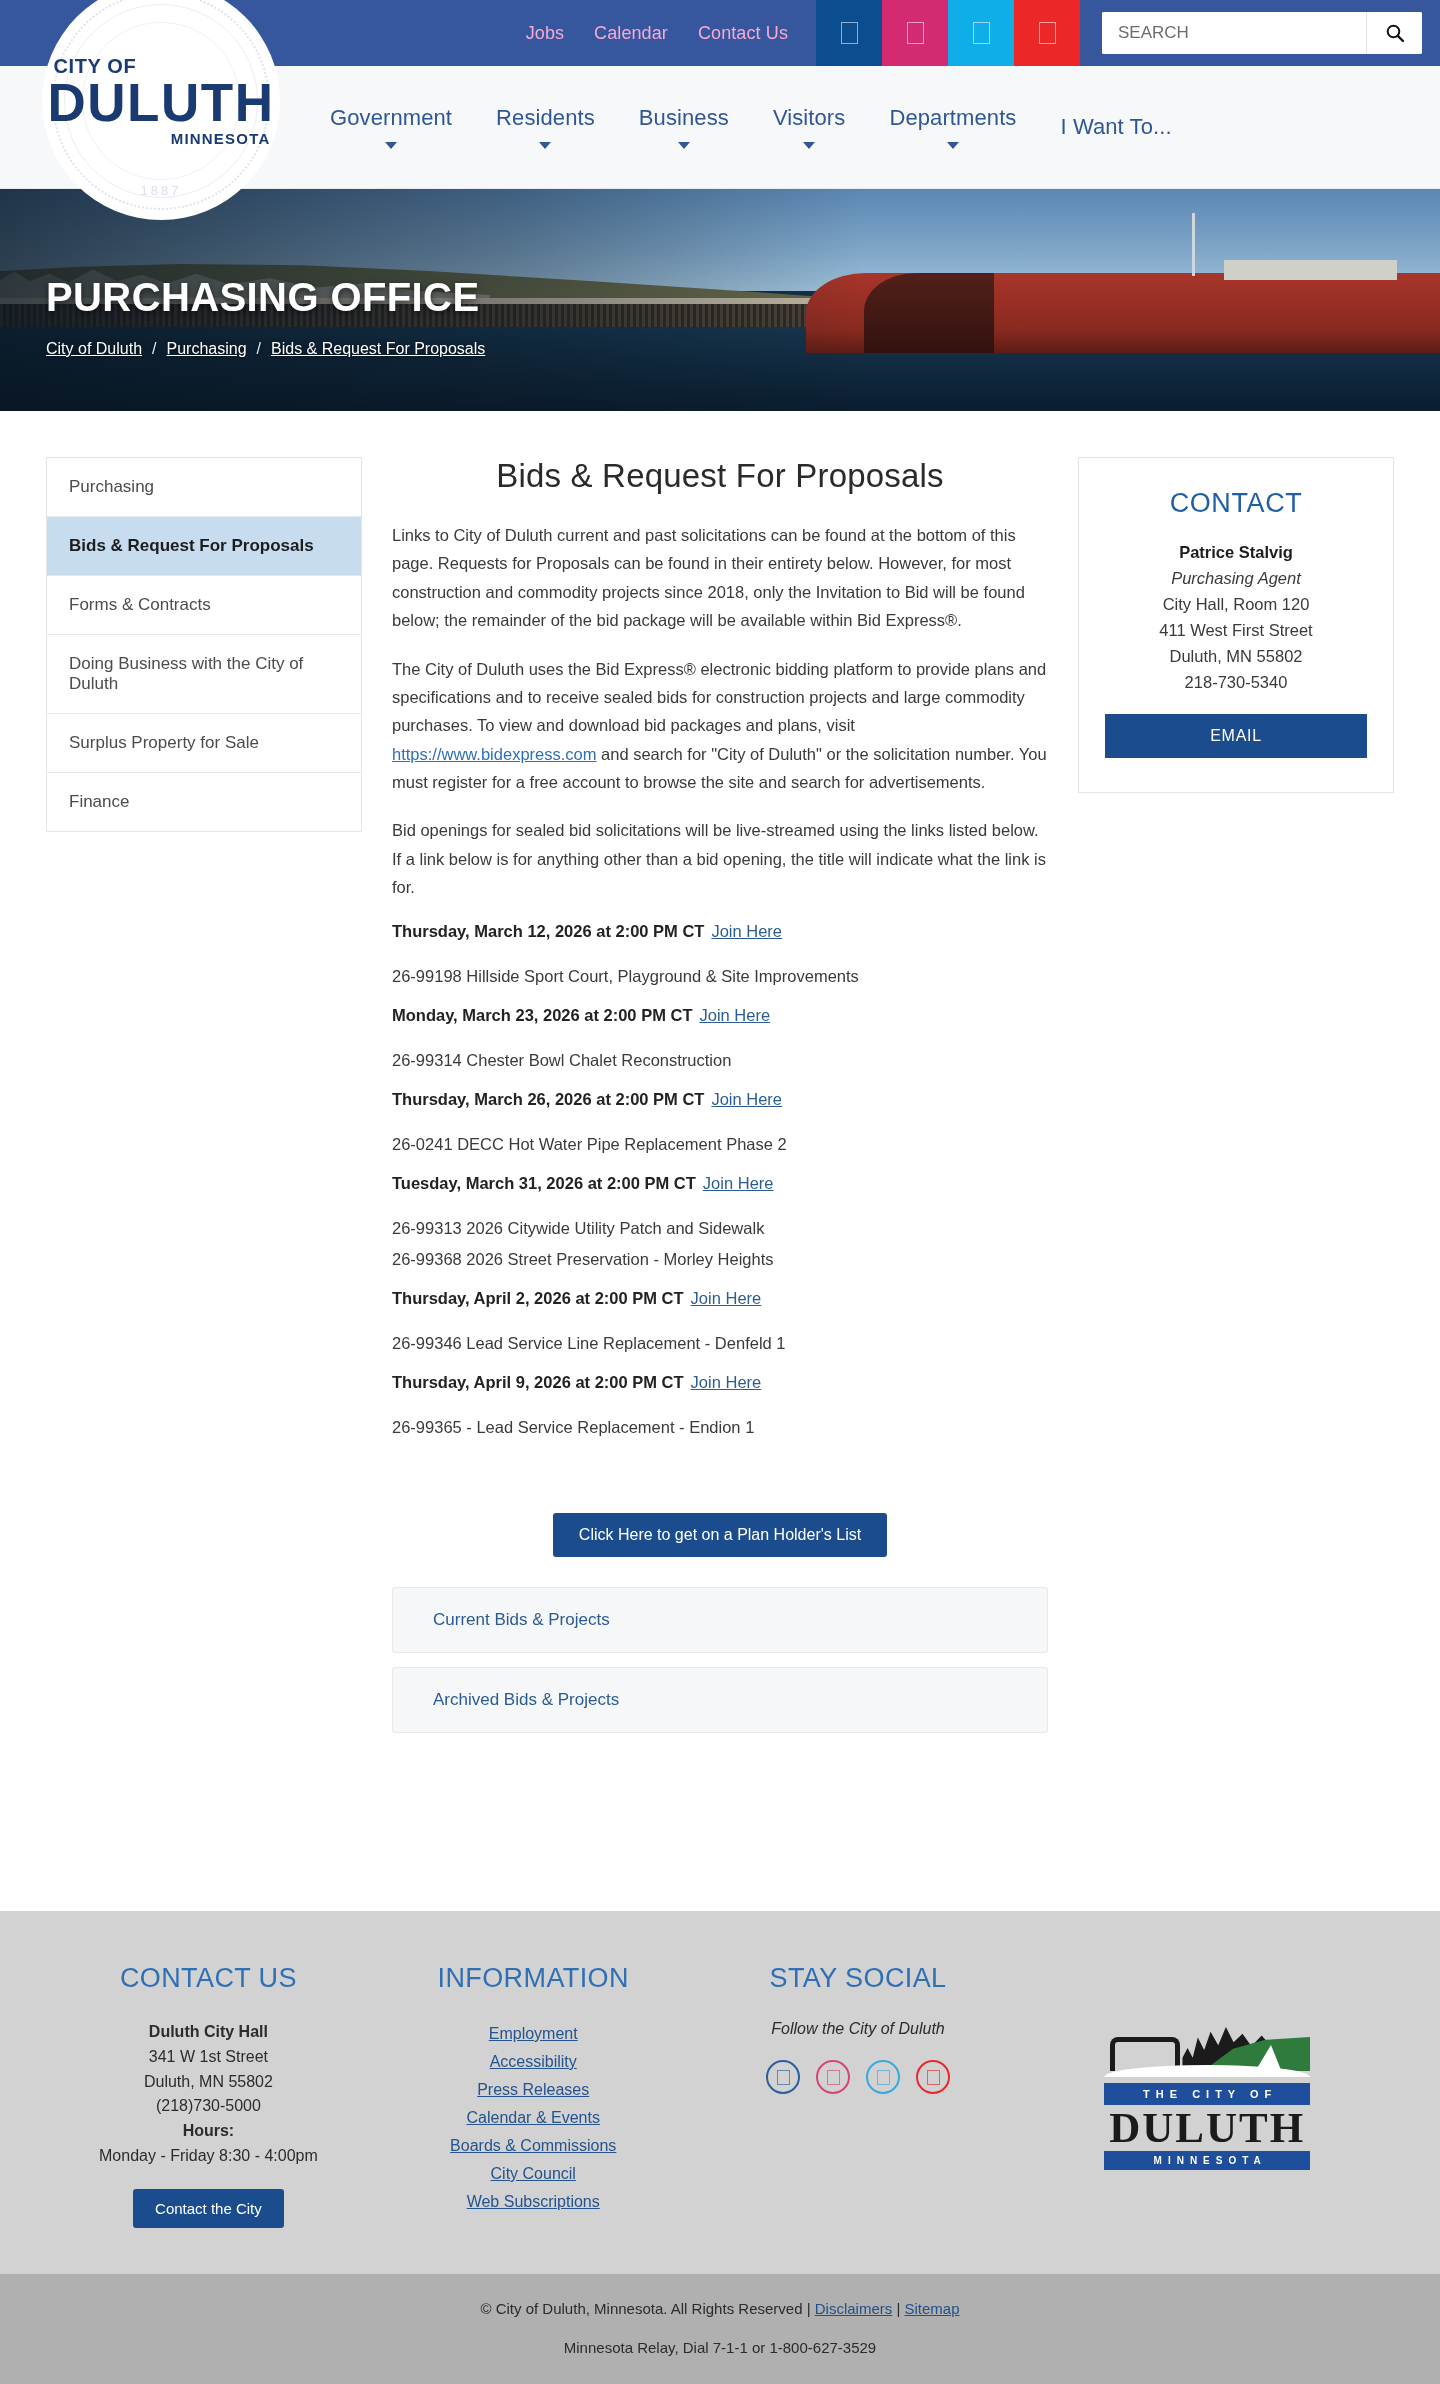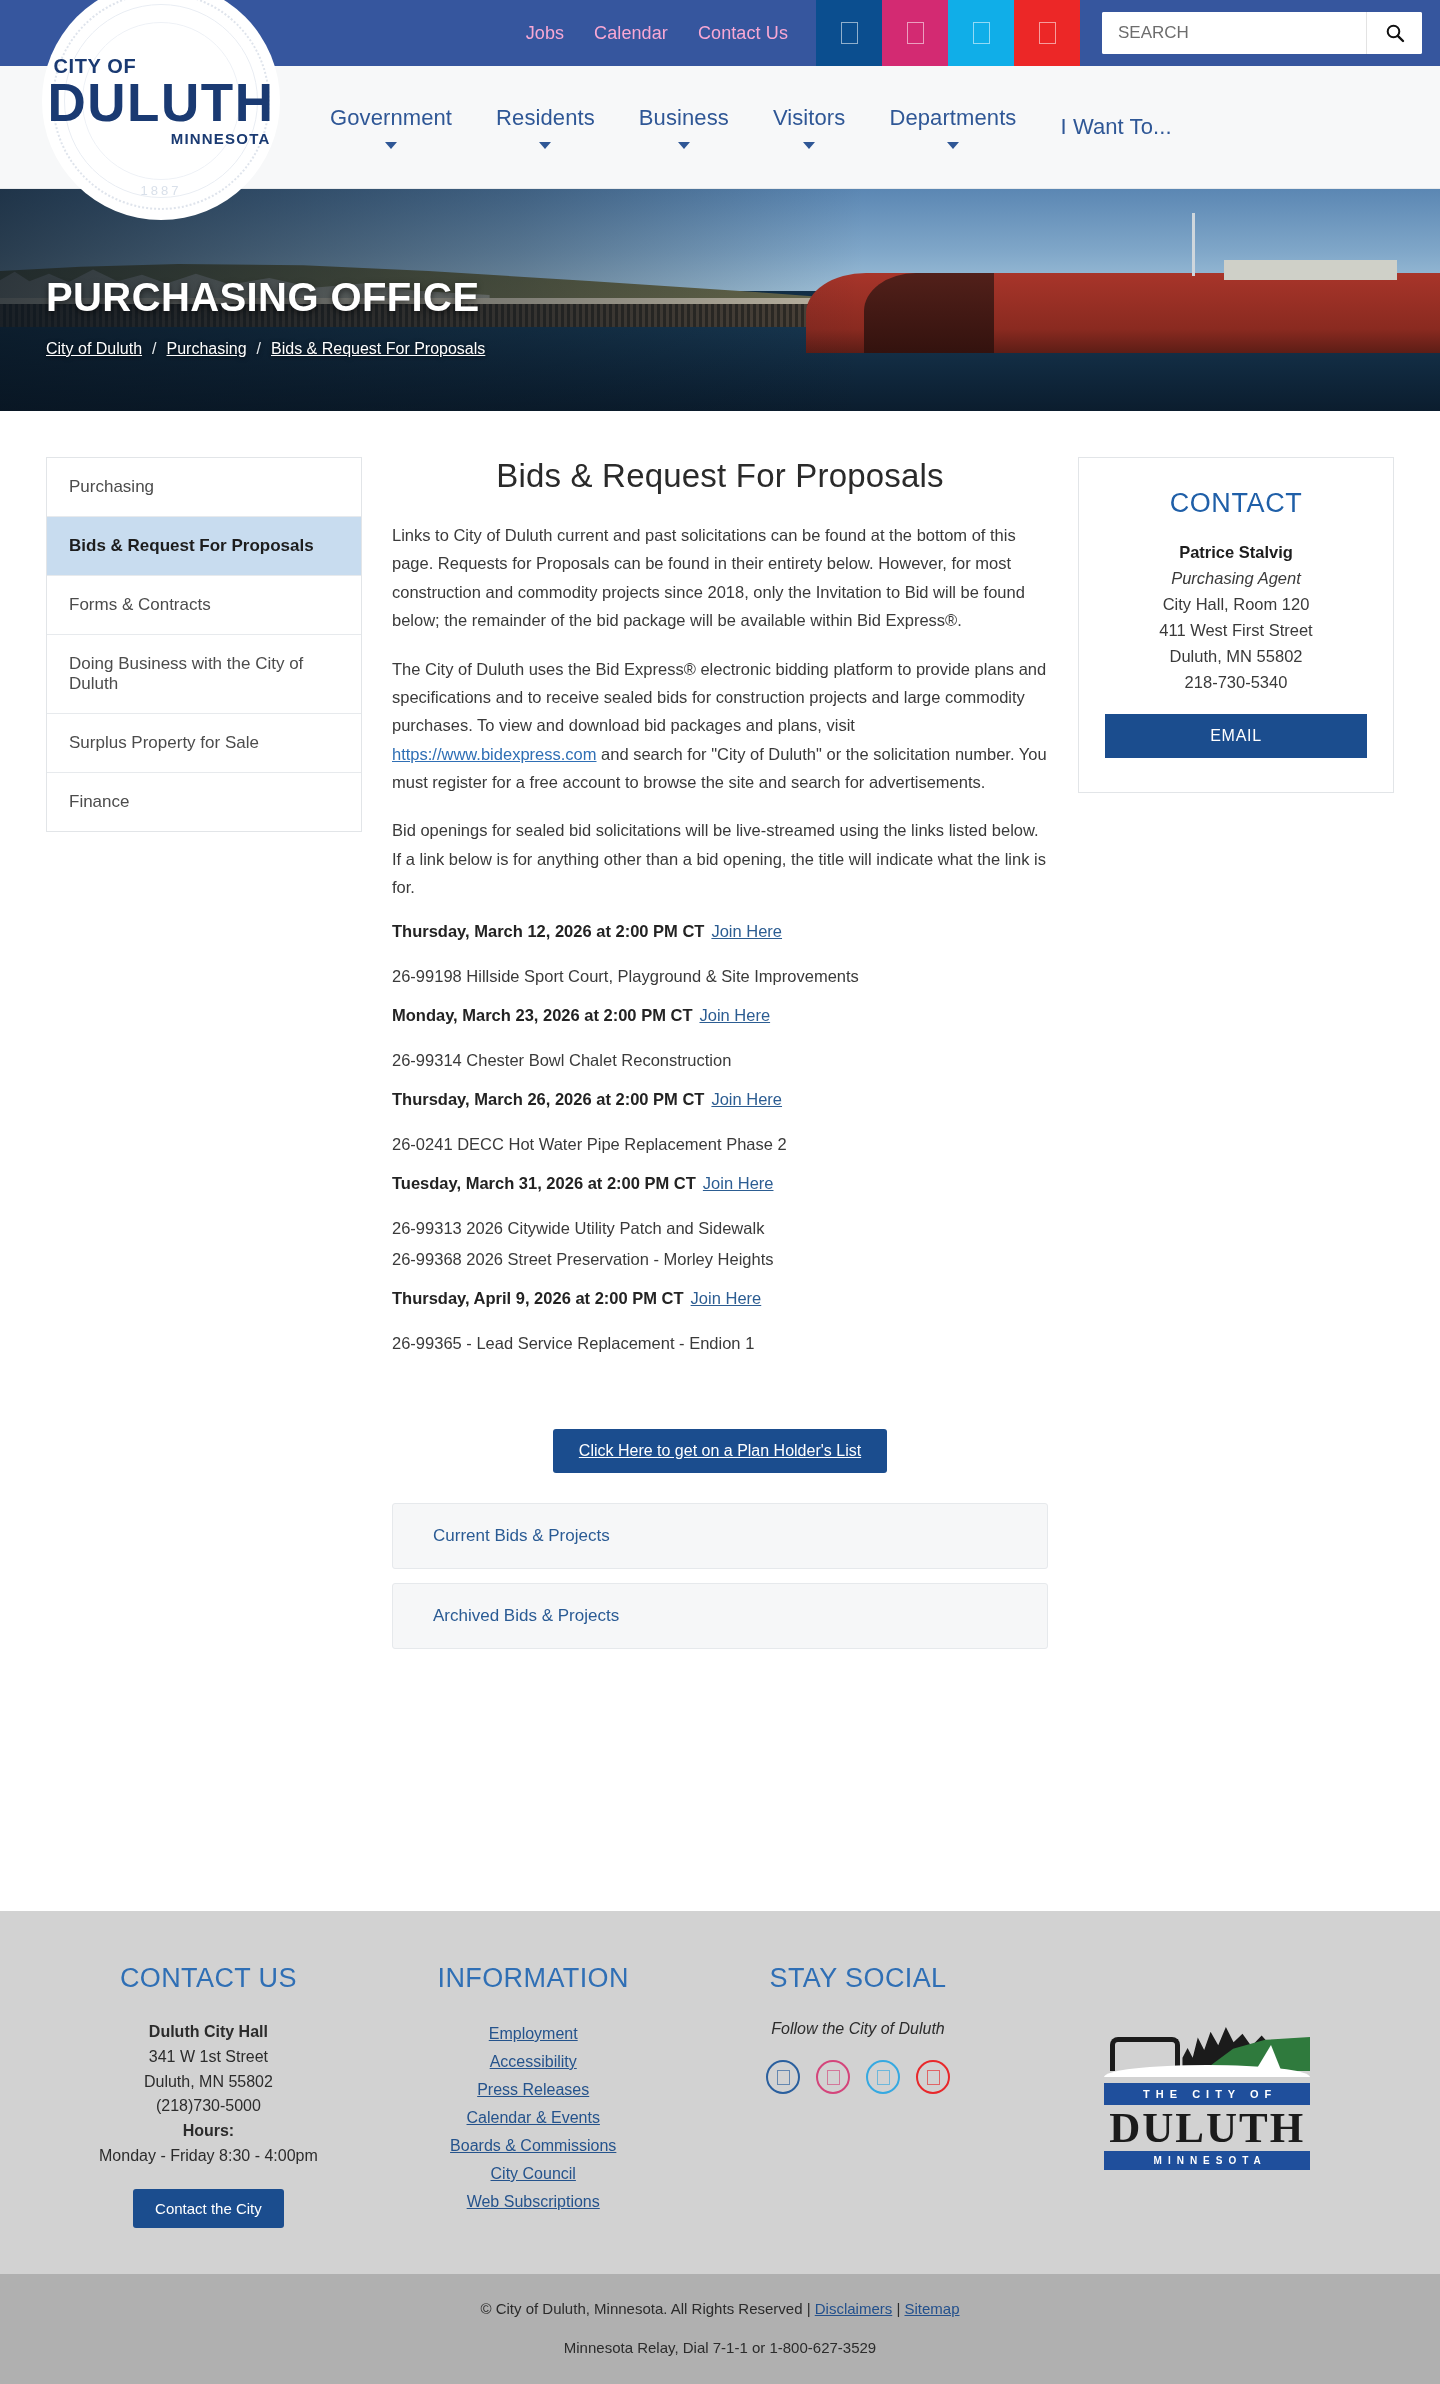--- a/index.html
+++ b/index.html
@@ -349,21 +349,20 @@
   .cta-btn {
     display: inline-block;
     background: #1b4d8e;
     color: #ffffff;
     font-size: 16px;
     padding: 13px 26px;
     border: 0;
     border-radius: 3px;
     cursor: pointer;
     font-family: "Liberation Sans", sans-serif;
-    text-decoration: underline;
   }
 
   .accordion { margin-top: 30px; }
   .acc-item {
     background: #f6f7f8;
     border: 1px solid #e6e9ec;
     border-radius: 3px;
     padding: 22px 40px;
     font-size: 17px;
     color: #2a5b94;
@@ -665,20 +664,26 @@
     </div>
 
     <div class="bid-block">
       <div class="bid-head">
         <span>Tuesday, March 31, 2026 at 2:00 PM CT</span><a>Join Here</a>
       </div>
       <div class="bid-item">26-99313 2026 Citywide Utility Patch and Sidewalk</div>
       <div class="bid-item">26-99368 2026 Street Preservation - Morley Heights</div>
     </div>
 
+    <div class="bid-block">
+      <div class="bid-head">
+        <span>Thursday, April 2, 2026 at 2:00 PM CT</span><a>Join Here</a>
+      </div>
+      <div class="bid-item">26-99346 Lead Service Line Replacement - Denfeld 1</div>
+    </div>
 
     <div class="bid-block">
       <div class="bid-head">
         <span>Thursday, April 9, 2026 at 2:00 PM CT</span><a>Join Here</a>
       </div>
       <div class="bid-item">26-99365 - Lead Service Replacement - Endion 1</div>
     </div>
 
     <div class="cta-wrap">
       <button class="cta-btn">Click Here to get on a Plan Holder's List</button>

